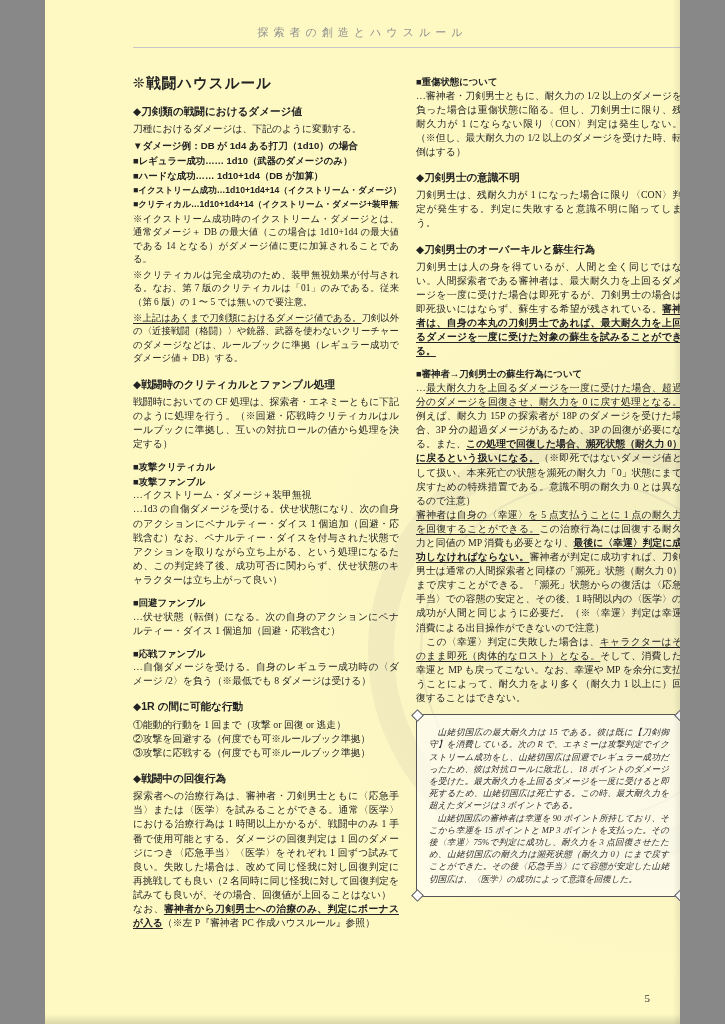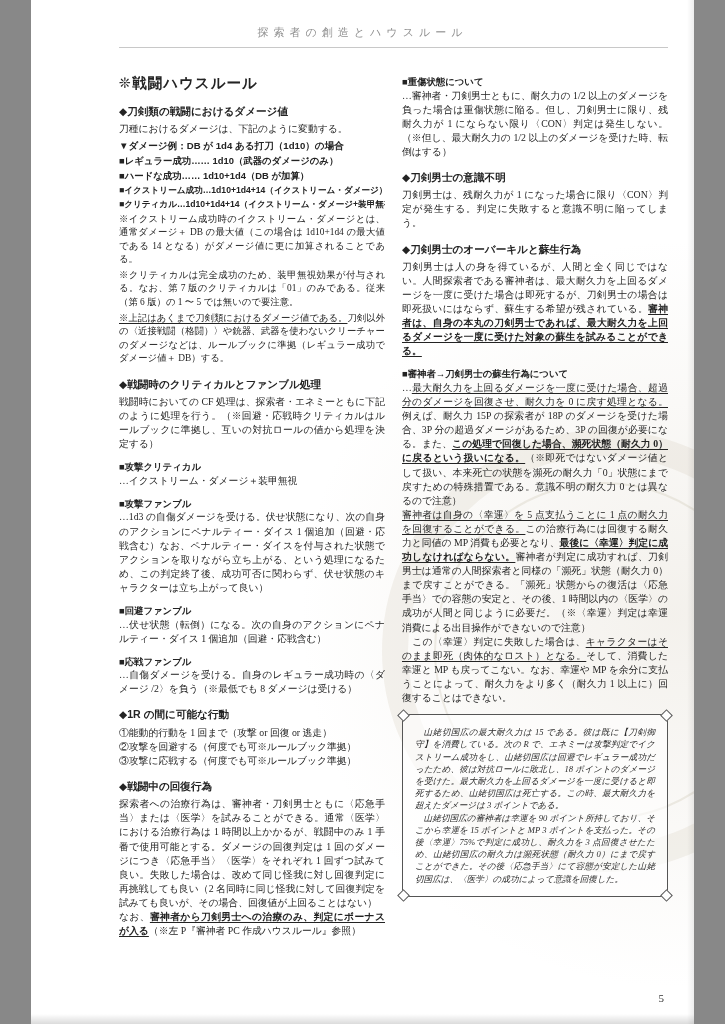--- a/index.html
+++ b/index.html
@@ -1,19 +1,19 @@
 <!DOCTYPE html>
 <html><head>
 <meta charset="utf-8">
 <style>
   html,body { margin:0; padding:0; background:#888; }
   .page {
     position:relative; width:635px; height:1024px; margin:0 auto;
-    background:#ffffff; overflow:hidden;
-    font-family:"Liberation Serif","DejaVu Serif",serif; color:#232323;padding-left:28px;
+    background:#fef9c3; overflow:hidden;
+    font-family:"Liberation Serif","DejaVu Serif",serif; color:#232323;
   }
   .tint-overlay {
     position:absolute; inset:0; z-index:0; pointer-events:none;
     background: radial-gradient(circle at 97% 60%, rgba(214,205,188,0.28), rgba(214,205,188,0) 42%);
   }
   .watermark {
     position:absolute; right:-130px; top:430px; width:390px; height:390px; z-index:0;
     border-radius:50%; border:26px solid rgba(203,194,177,0.20);
   }
   .wm-inner {
@@ -112,22 +112,22 @@
         <div class="blk bullet"><span>■レギュラー成功…… 1d10（武器のダメージのみ）</span></div>
         <div class="blk bullet"><span>■ハードな成功…… 1d10+1d4（DB が加算）</span></div>
         <div class="blk bullet-sm"><span>■イクストリーム成功…1d10+1d4+14（イクストリーム・ダメージ）</span></div>
         <div class="blk bullet-sm"><span>■クリティカル…1d10+1d4+14（イクストリーム・ダメージ+装甲無視）</span></div>
         <div class="blk note"><span>※イクストリーム成功時のイクストリーム・ダメージとは、通常ダメージ＋ DB の最大値（この場合は 1d10+1d4 の最大値である 14 となる）がダメージ値に更に加算されることである。</span></div>
         <div class="blk note"><span>※クリティカルは完全成功のため、装甲無視効果が付与される。なお、第 7 版のクリティカルは「01」のみである。従来（第 6 版）の 1 〜 5 では無いので要注意。</span></div>
         <div class="blk note"><span class="u">※上記はあくまで刀剣類におけるダメージ値である。</span><span>刀剣以外の〈近接戦闘（格闘）〉や銃器、武器を使わないクリーチャーのダメージなどは、ルールブックに準拠（レギュラー成功でダメージ値＋ DB）する。</span></div>
         <div class="blk heading"><span>◆戦闘時のクリティカルとファンブル処理</span></div>
         <div class="blk para"><span>戦闘時においての CF 処理は、探索者・エネミーともに下記のように処理を行う。（※回避・応戦時クリティカルはルールブックに準拠し、互いの対抗ロールの値から処理を決定する）</span></div>
         <div class="blk bullet"><span>■攻撃クリティカル</span></div>
+        <div class="blk bullet"><span>■攻撃ファンブル</span></div>
         <div class="blk para"><span>…イクストリーム・ダメージ＋装甲無視</span></div>
-        <div class="blk bullet"><span>■攻撃ファンブル</span></div>
         <div class="blk para"><span>…1d3 の自傷ダメージを受ける。伏せ状態になり、次の自身のアクションにペナルティー・ダイス 1 個追加（回避・応戦含む）なお、ペナルティー・ダイスを付与された状態でアクションを取りながら立ち上がる、という処理になるため、この判定終了後、成功可否に関わらず、伏せ状態のキャラクターは立ち上がって良い）</span></div>
         <div class="blk bullet"><span>■回避ファンブル</span></div>
         <div class="blk para"><span>…伏せ状態（転倒）になる。次の自身のアクションにペナルティー・ダイス 1 個追加（回避・応戦含む）</span></div>
         <div class="blk bullet"><span>■応戦ファンブル</span></div>
         <div class="blk para"><span>…自傷ダメージを受ける。自身のレギュラー成功時の〈ダメージ /2〉を負う（※最低でも 8 ダメージは受ける）</span></div>
         <div class="blk heading"><span>◆1R の間に可能な行動</span></div>
         <div class="blk para"><span>①能動的行動を 1 回まで（攻撃 or 回復 or 逃走）</span></div>
         <div class="blk para"><span>②攻撃を回避する（何度でも可※ルールブック準拠）</span></div>
         <div class="blk para"><span>③攻撃に応戦する（何度でも可※ルールブック準拠）</span></div>
         <div class="blk heading"><span>◆戦闘中の回復行為</span></div>

